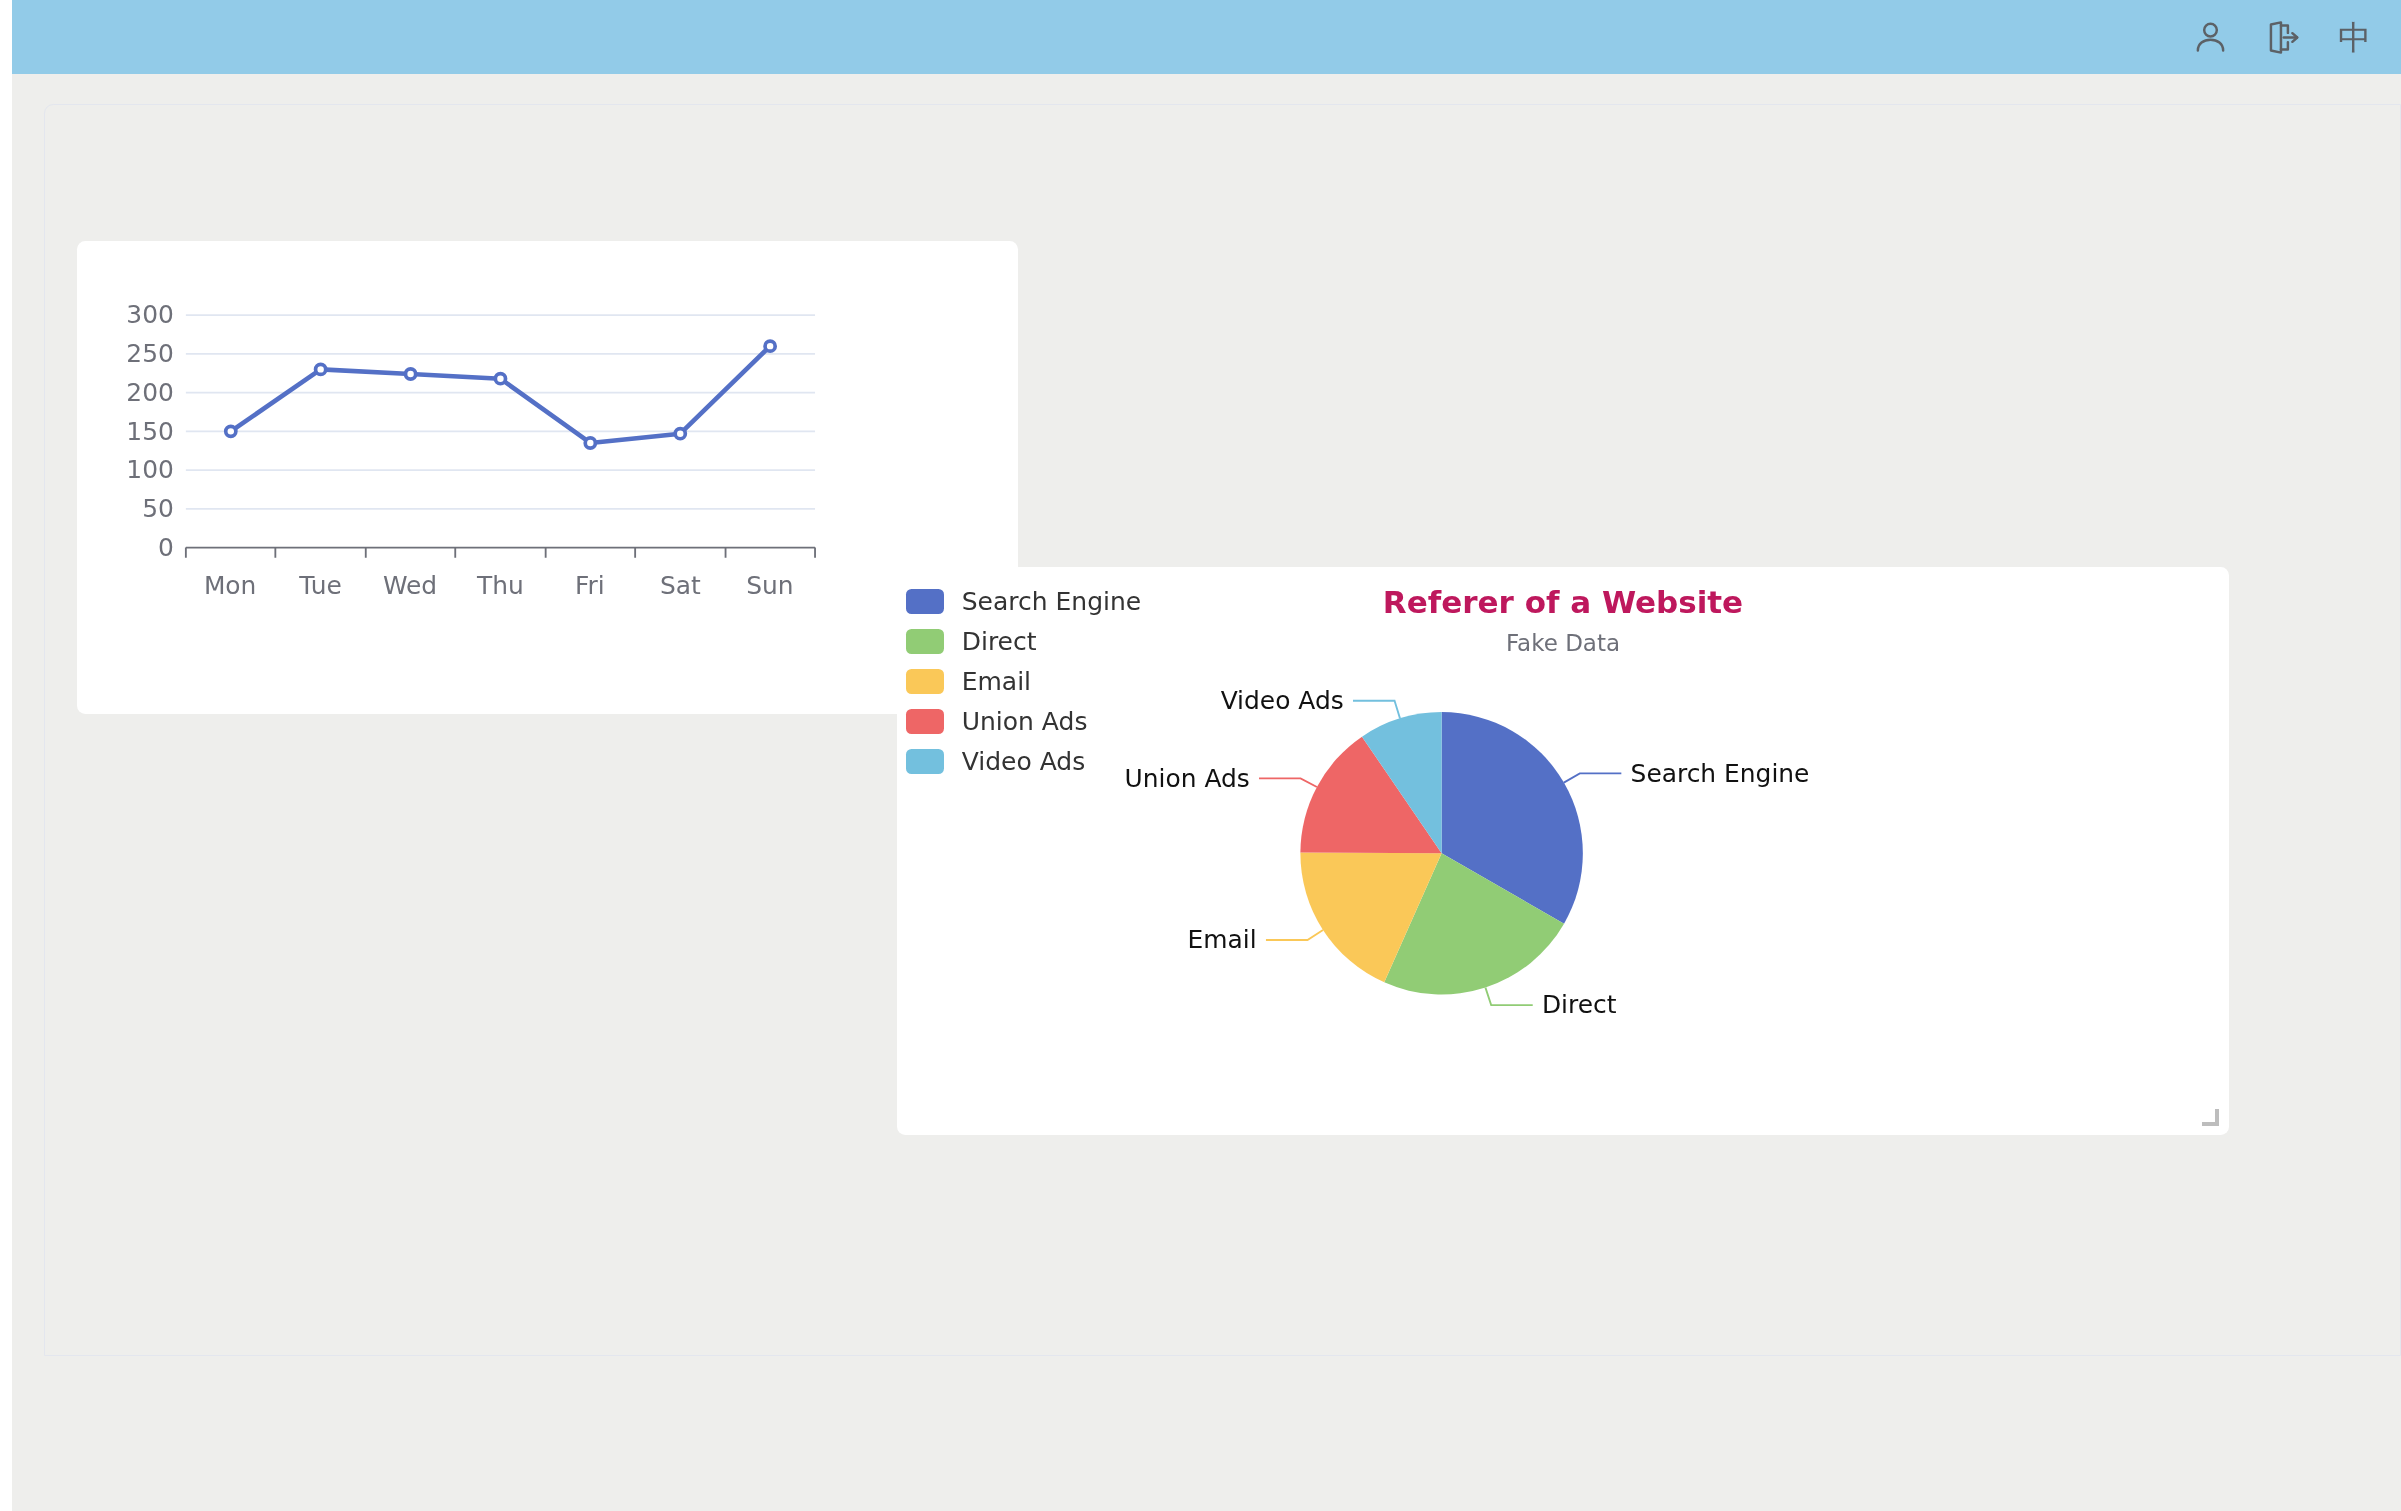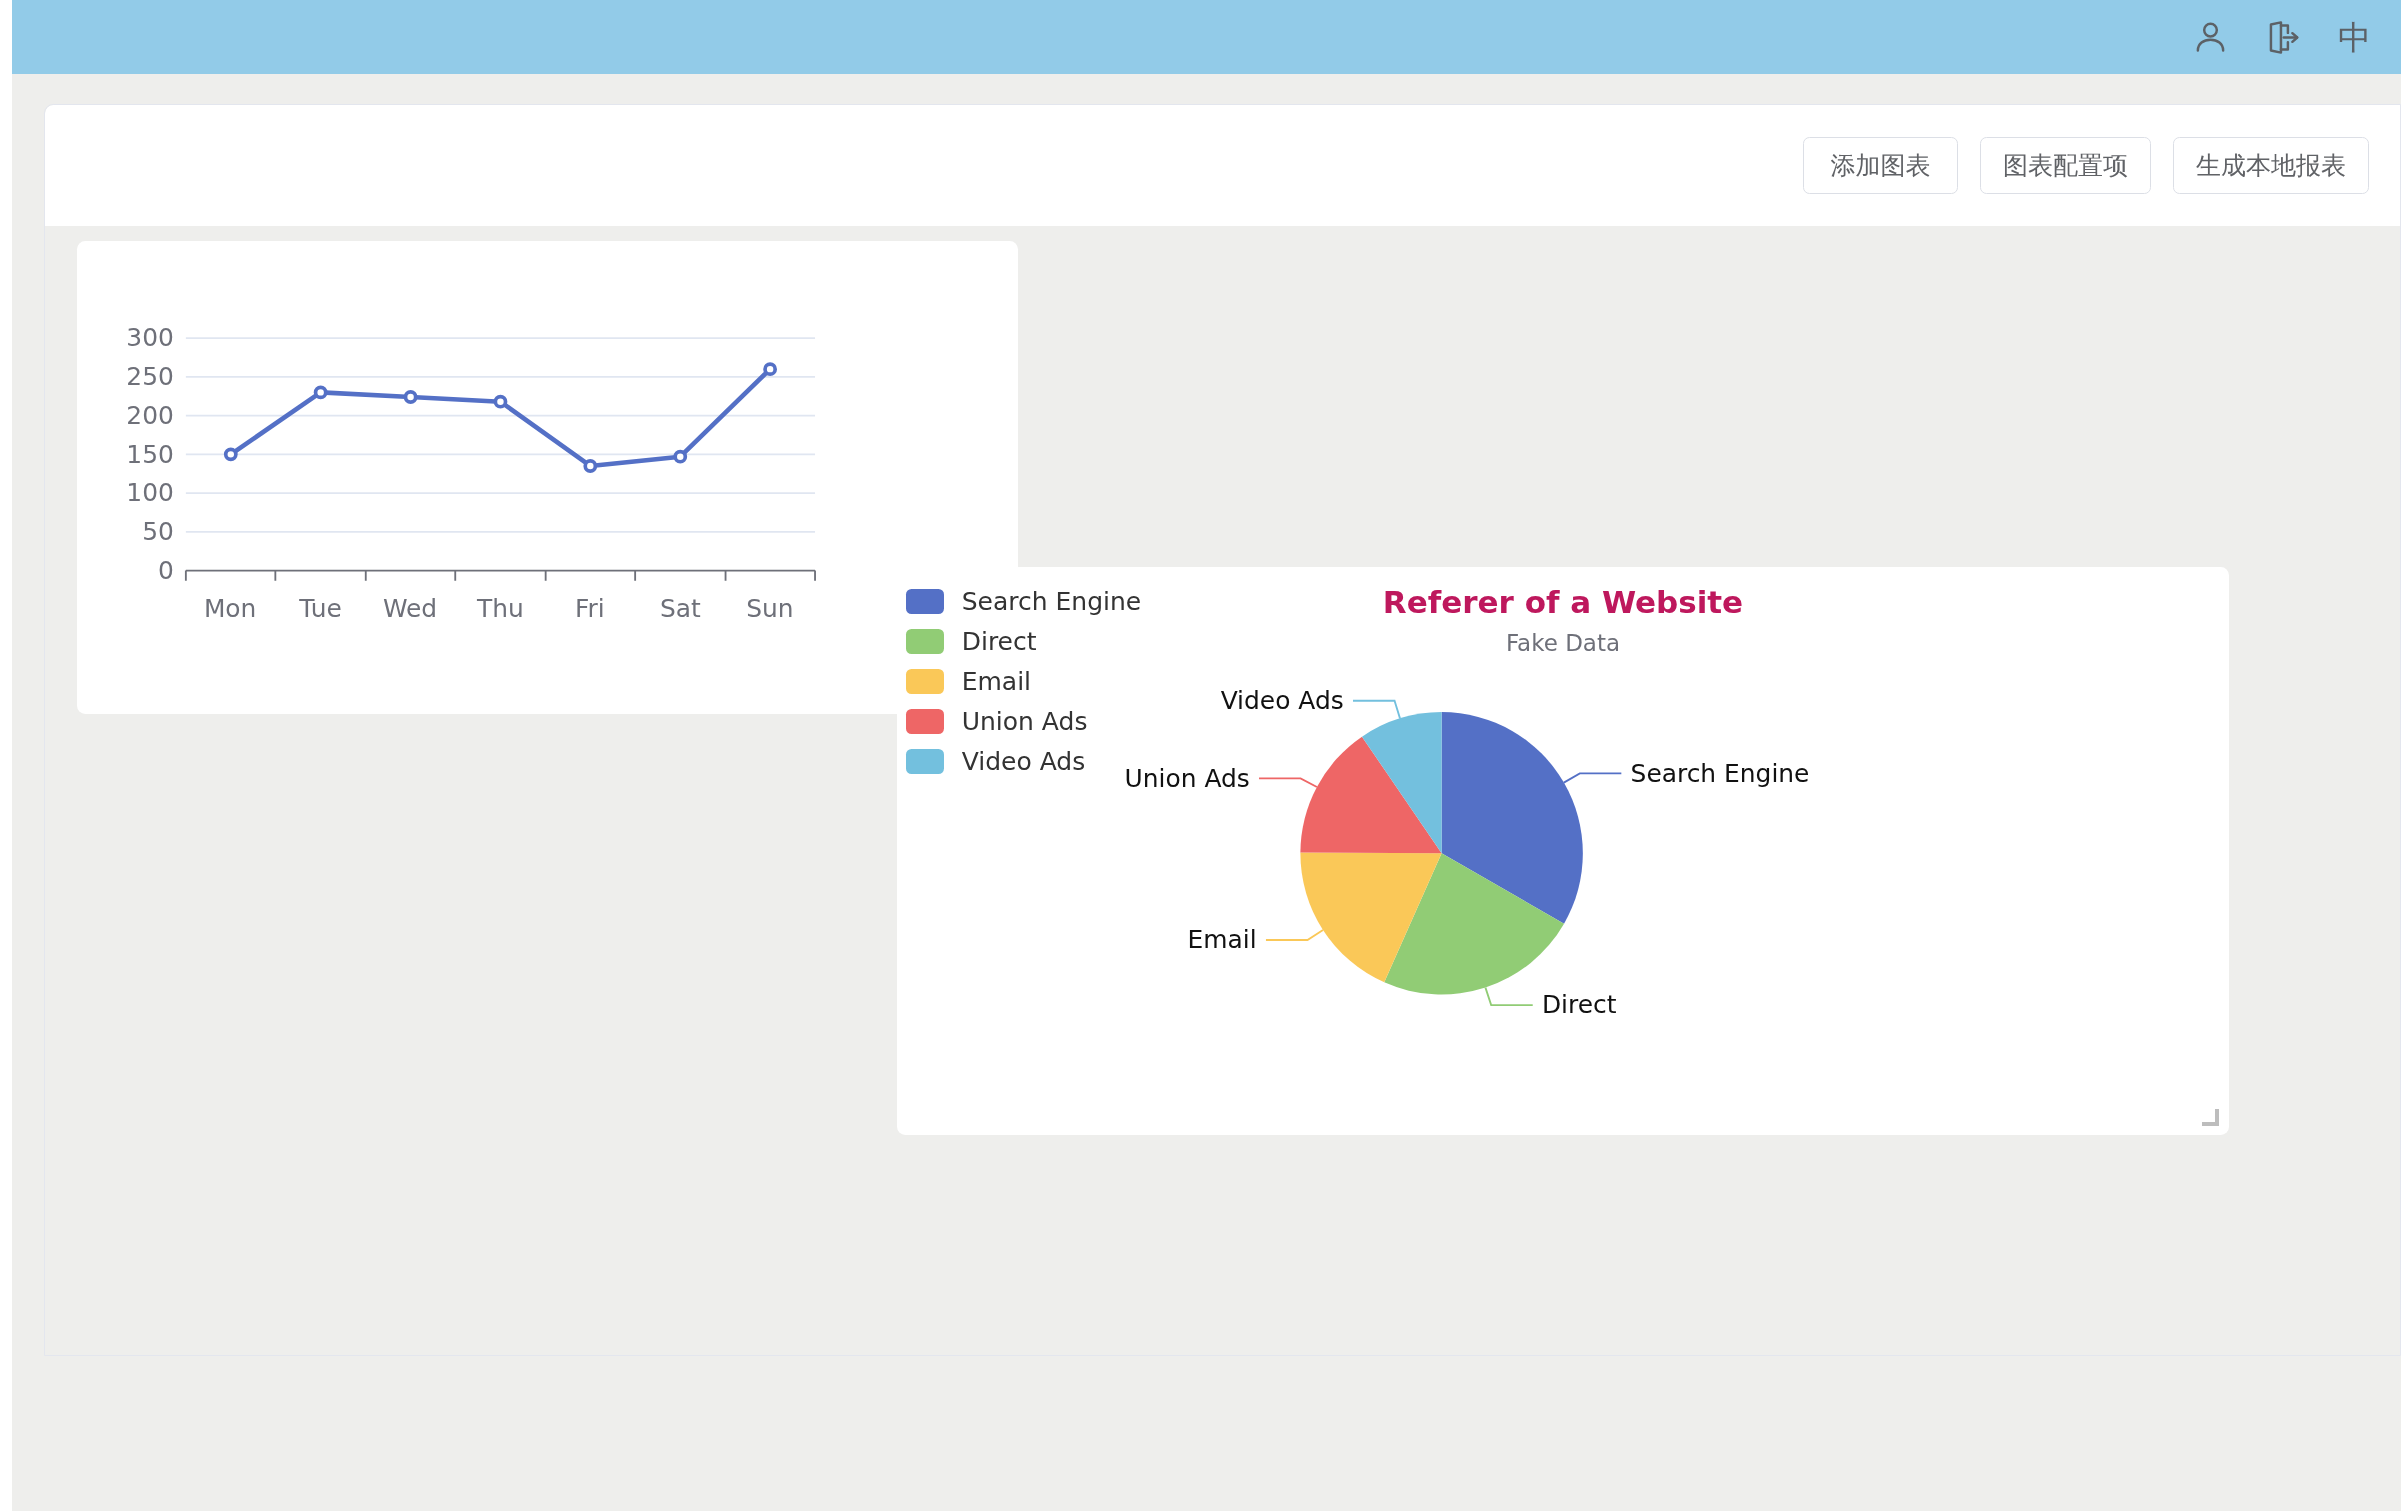--- a/index.html
+++ b/index.html
@@ -136,21 +136,21 @@
     height: 16.6px;
     border-right: 4.6px solid #bdbdbd;
     border-bottom: 4.6px solid #bdbdbd;
     cursor: nwse-resize;
   }
 
   #line-card  { left: 32px;  top: 14.8px;  width: 941px; height: 473px; }
   #pie-card   { left: 852px; top: 341px; width: 1332px; height: 568px; }
 
   
-  .linechart { position: absolute; inset: 0; margin-top: 23px; }
+  .linechart { position: absolute; inset: 0; }
   .lc-svg { position: absolute; left: 0; top: 0; }
 
   .axis-label {
     font-family: "DejaVu Sans", sans-serif;
     font-size: 27px;
     fill: #6e7079;
   }
   .ylab { text-anchor: end; }
   .xlab { text-anchor: middle; }
 
@@ -240,27 +240,20 @@
 
       <div class="hdr-icon">
         <span class="lang-icon">中</span>
       </div>
 
     </div>
   </div>
 
   <div class="main-panel">
 
-    <div class="toolbar">
-      <div class="toolbar-buttons">
-        <div class="btn">添加图表</div>
-        <div class="btn">图表配置项</div>
-        <div class="btn">生成本地报表</div>
-      </div>
-    </div>
 
     <div class="grid-zone">
 
       <div class="chart-card" id="line-card">
         <div class="linechart">
           <svg class="lc-svg" width="941" height="473" viewBox="0 0 1020 512">
 
             <g stroke="#e0e6f1" stroke-width="2">
               <line x1="118" y1="80" x2="800" y2="80"></line>
               <line x1="118" y1="122" x2="800" y2="122"></line>

